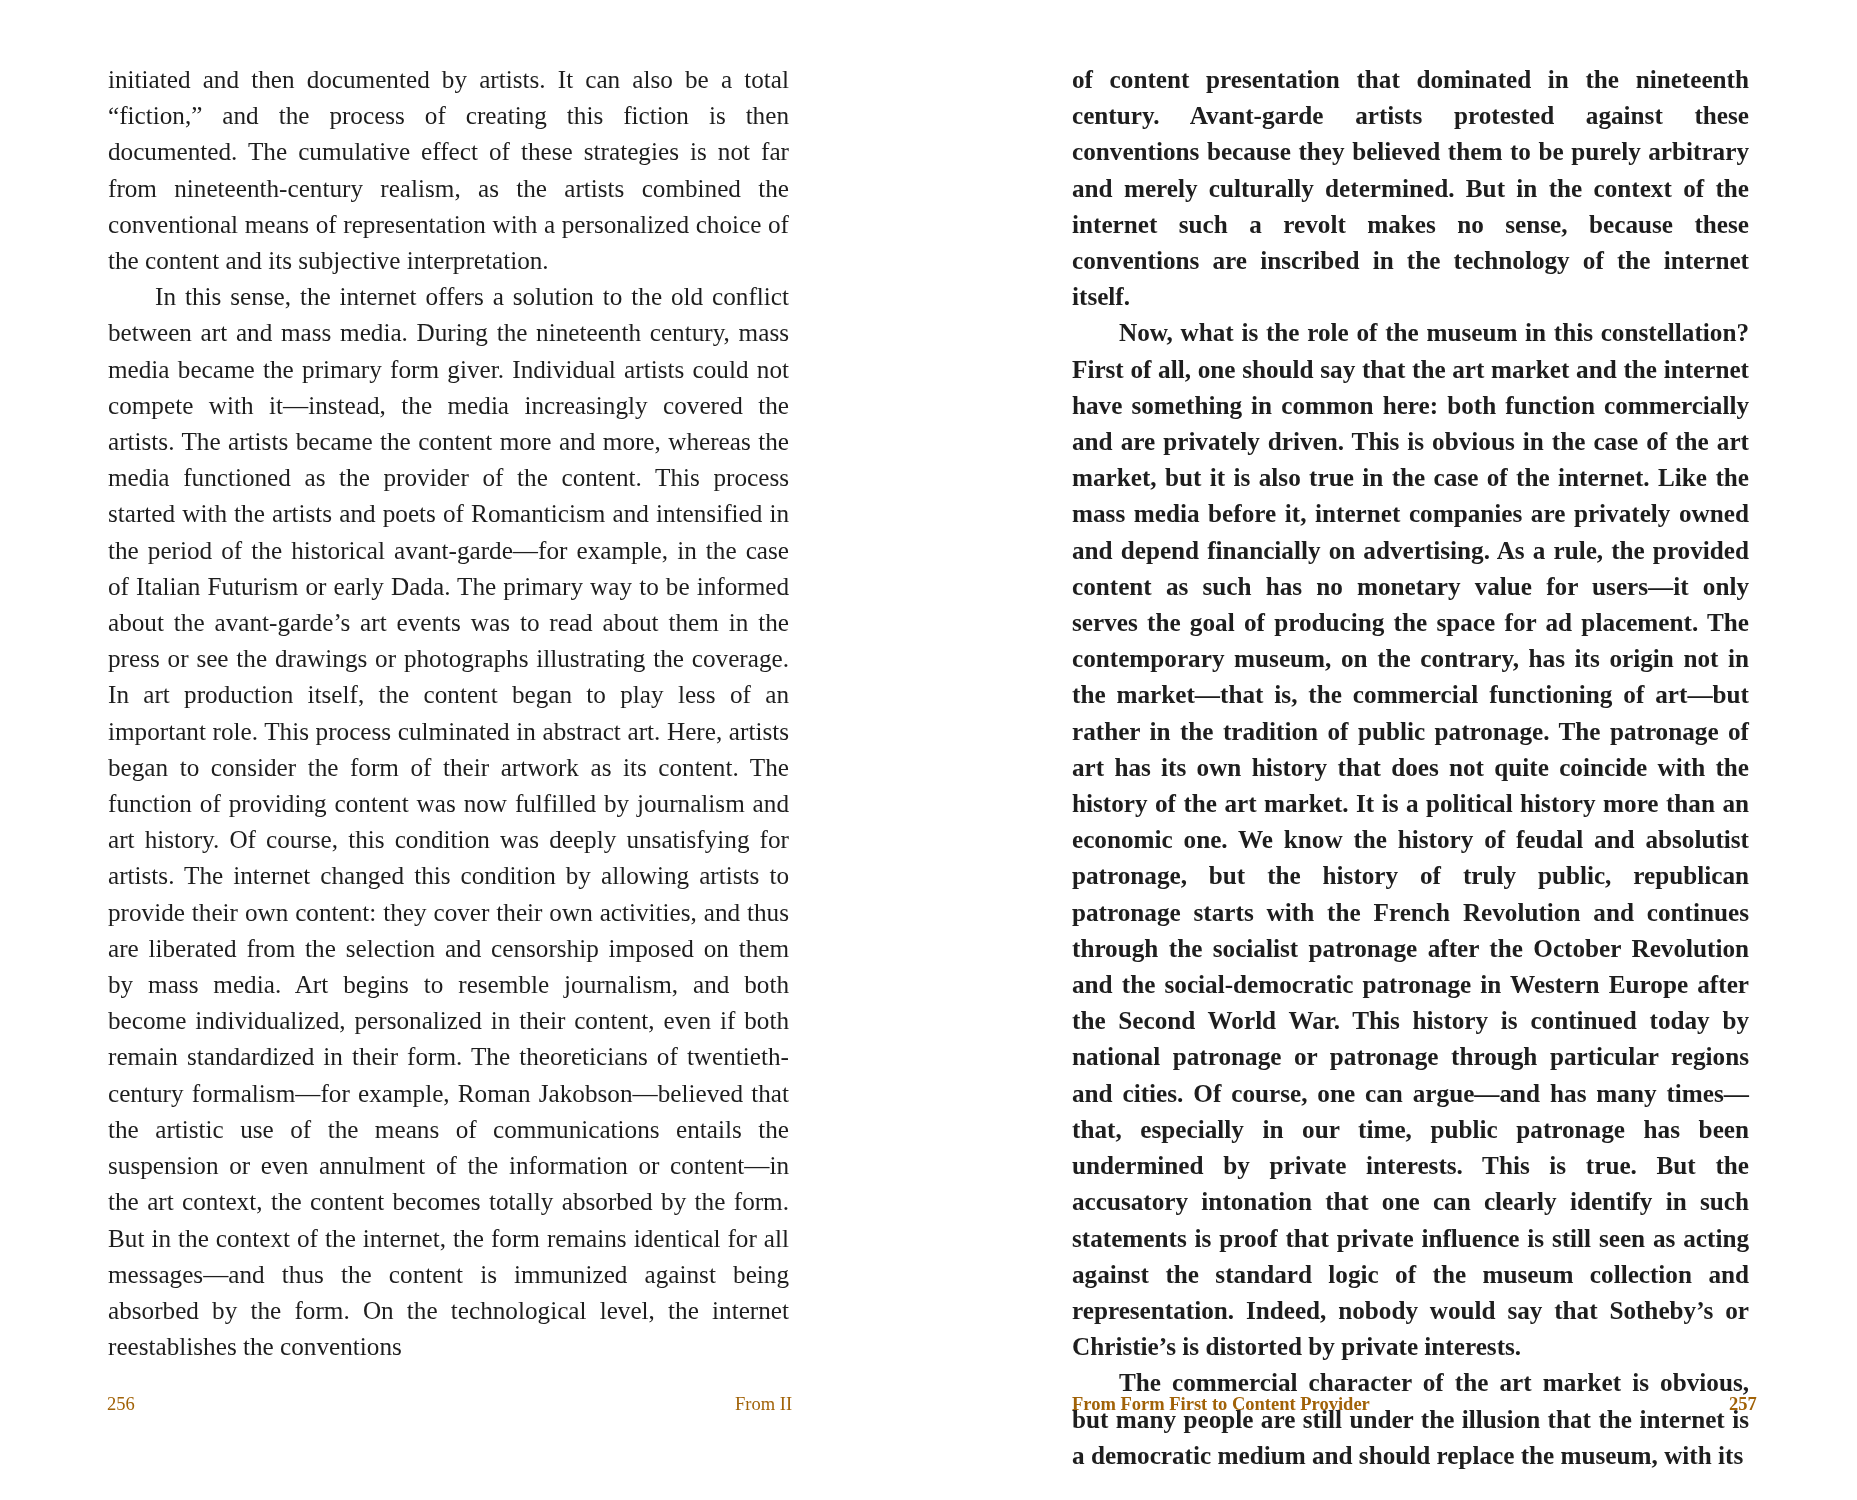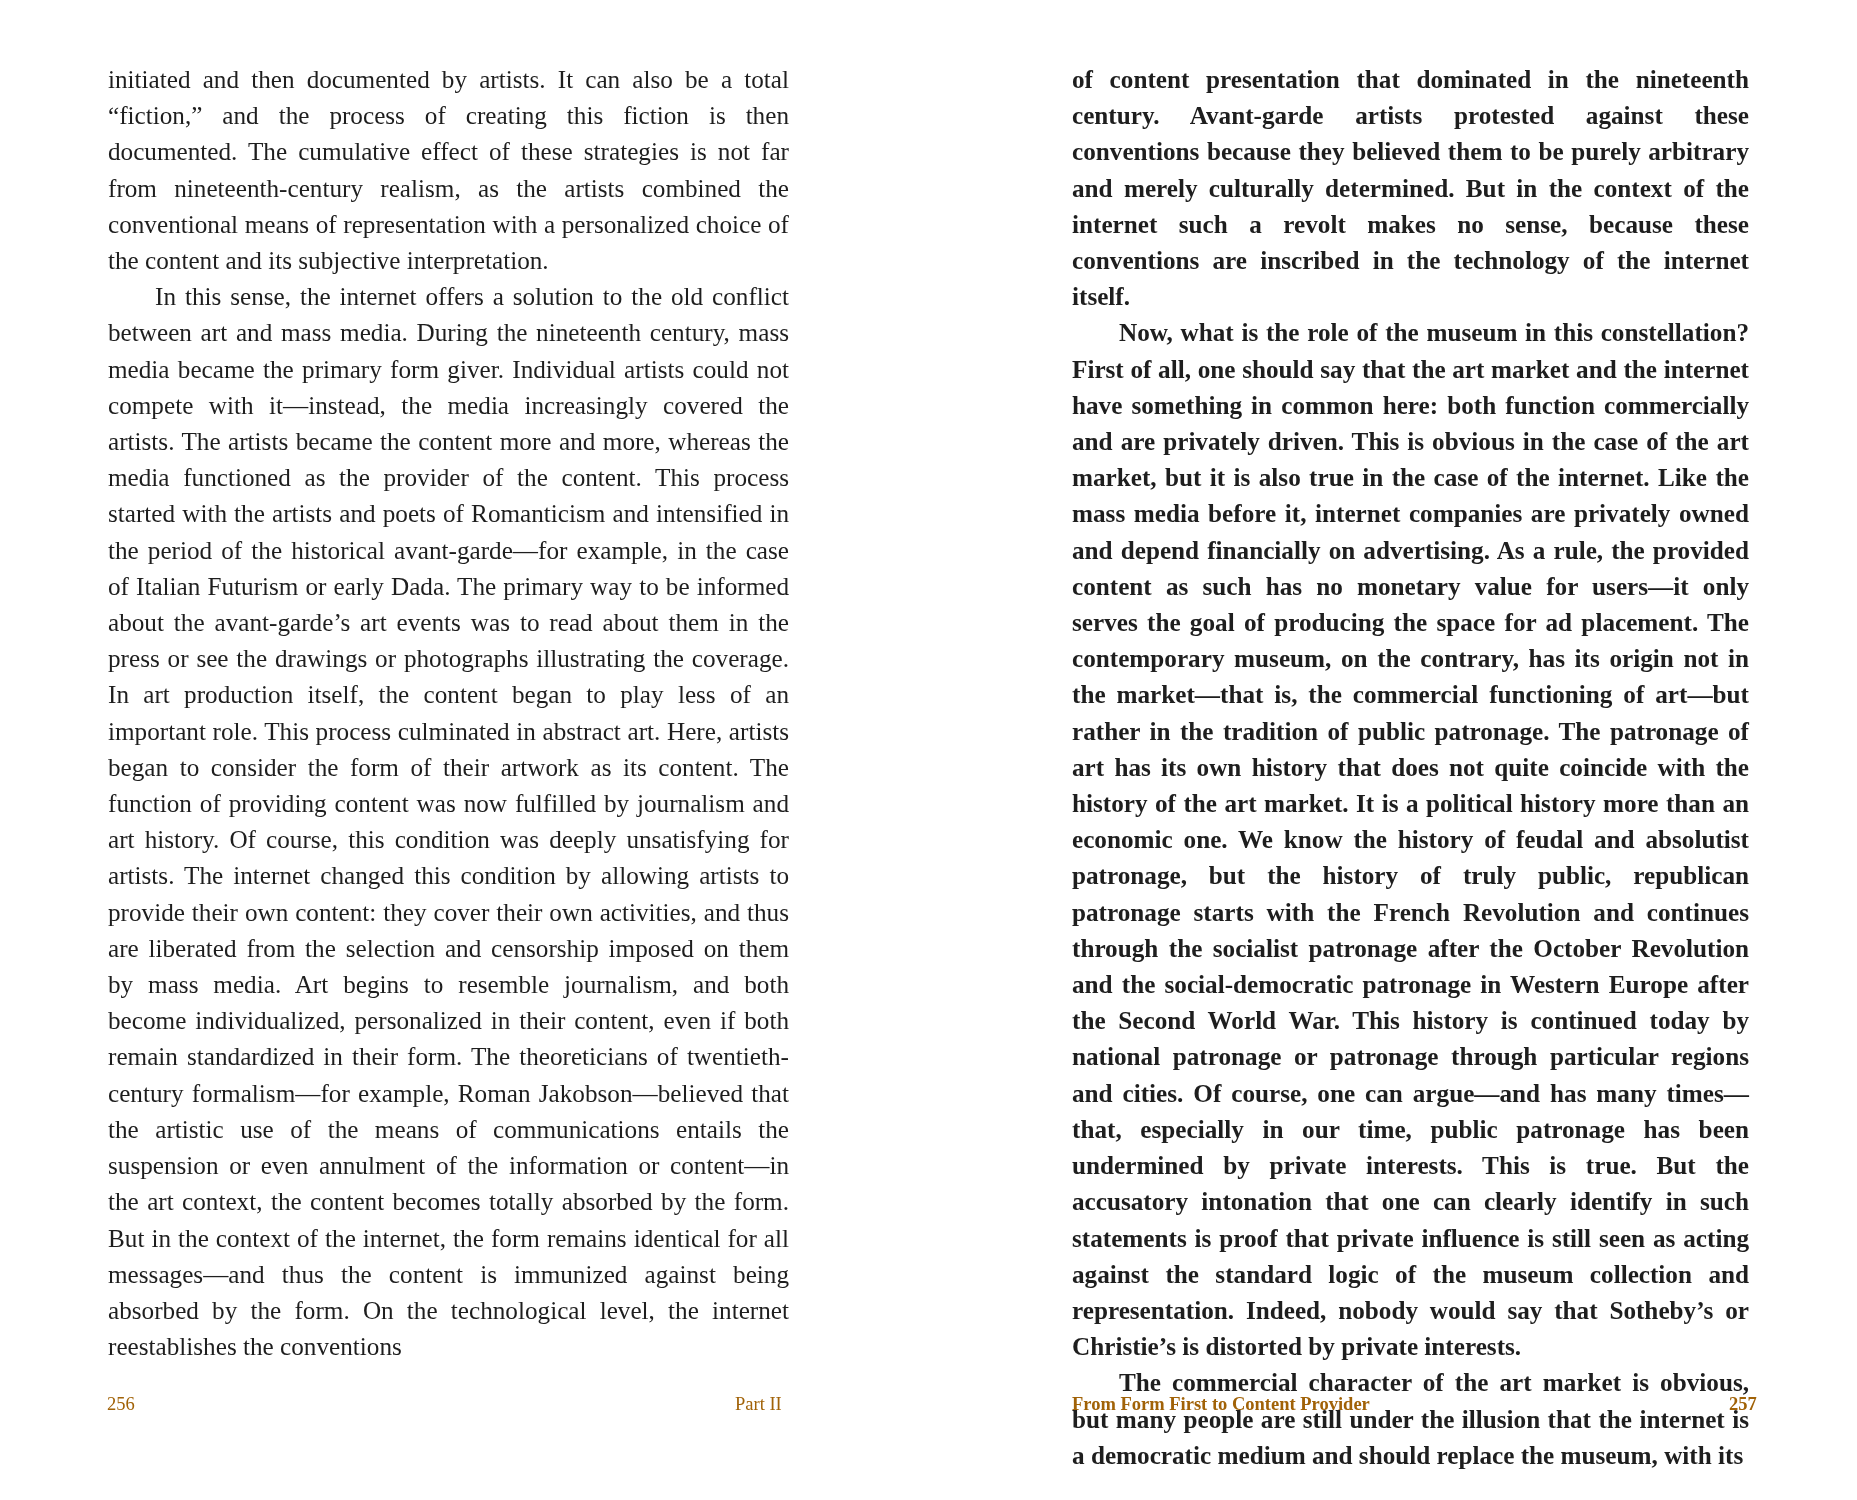--- a/index.html
+++ b/index.html
@@ -36,21 +36,21 @@
 </style>
 </head>
 <body>
 
 <div class="page page-left">
   <div class="column">
     <p class="para cont">initiated and then documented by artists. It can also be a total “fiction,” and the process of creating this fiction is then documented. The cumulative effect of these strategies is not far from nineteenth-century realism, as the artists combined the conventional means of representation with a personalized choice of the content and its subjective interpretation.</p>
     <p class="para indent">In this sense, the internet offers a solution to the old conflict between art and mass media. During the nineteenth century, mass media became the primary form giver. Individual artists could not compete with it—instead, the media increasingly covered the artists. The artists became the content more and more, whereas the media functioned as the provider of the content. This process started with the artists and poets of Romanticism and intensified in the period of the historical avant-garde—for example, in the case of Italian Futurism or early Dada. The primary way to be informed about the avant-garde’s art events was to read about them in the press or see the drawings or photographs illustrating the coverage. In art production itself, the content began to play less of an important role. This process culminated in abstract art. Here, artists began to consider the form of their artwork as its content. The function of providing content was now fulfilled by journalism and art history. Of course, this condition was deeply unsatisfying for artists. The internet changed this condition by allowing artists to provide their own content: they cover their own activities, and thus are liberated from the selection and censorship imposed on them by mass media. Art begins to resemble journalism, and both become individualized, personalized in their content, even if both remain standardized in their form. The theoreticians of twentieth-century formalism—for example, Roman Jakobson—believed that the artistic use of the means of communications entails the suspension or even annulment of the information or content—in the art context, the content becomes totally absorbed by the form. But in the context of the internet, the form remains identical for all messages—and thus the content is immunized against being absorbed by the form. On the technological level, the internet reestablishes the conventions</p>
   </div>
   <div class="footer folio">256</div>
-  <div class="footer running-head">Part II</div>
+  <div class="footer running-head">From II</div>
 </div>
 
 <div class="page page-right">
   <div class="column">
     <p class="para cont">of content presentation that dominated in the nineteenth century. Avant-garde artists protested against these conventions because they believed them to be purely arbitrary and merely culturally determined. But in the context of the internet such a revolt makes no sense, because these conventions are inscribed in the technology of the internet itself.</p>
     <p class="para indent">Now, what is the role of the museum in this constellation? First of all, one should say that the art market and the internet have something in common here: both function commercially and are privately driven. This is obvious in the case of the art market, but it is also true in the case of the internet. Like the mass media before it, internet companies are privately owned and depend financially on advertising. As a rule, the provided content as such has no monetary value for users—it only serves the goal of producing the space for ad placement. The contemporary museum, on the contrary, has its origin not in the market—that is, the commercial functioning of art—but rather in the tradition of public patronage. The patronage of art has its own history that does not quite coincide with the history of the art market. It is a political history more than an economic one. We know the history of feudal and absolutist patronage, but the history of truly public, republican patronage starts with the French Revolution and continues through the socialist patronage after the October Revolution and the social-democratic patronage in Western Europe after the Second World War. This history is continued today by national patronage or patronage through particular regions and cities. Of course, one can argue—and has many times—that, especially in our time, public patronage has been undermined by private interests. This is true. But the accusatory intonation that one can clearly identify in such statements is proof that private influence is still seen as acting against the standard logic of the museum collection and representation. Indeed, nobody would say that Sotheby’s or Christie’s is distorted by private interests.</p>
     <p class="para indent">The commercial character of the art market is obvious, but many people are still under the illusion that the internet is a democratic medium and should replace the museum, with its</p>
   </div>
   <div class="footer running-head">From Form First to Content Provider</div>
   <div class="footer folio">257</div>

